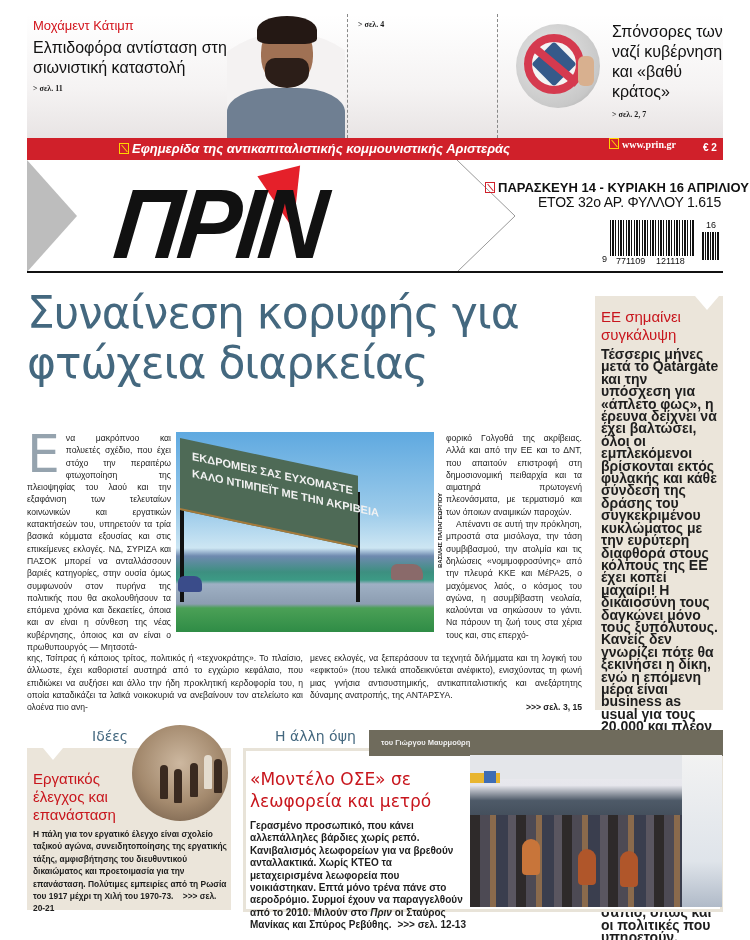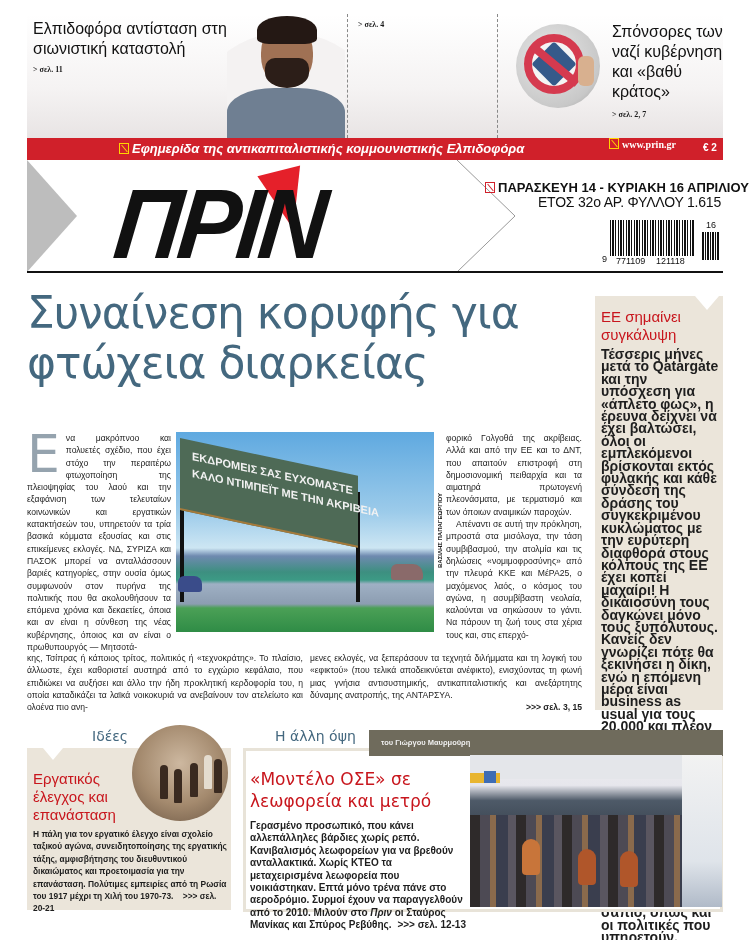--- a/index.html
+++ b/index.html
@@ -154,20 +154,21 @@
   .bus-photo .stripe2 { position: absolute; left: 14px; top: 16px; width: 12px; height: 12px; background: #3f6db4; }
   .bus-photo .front { position: absolute; right: 0; top: 0; width: 40px; height: 152px; background: linear-gradient(180deg, #f2f2f2, #dfe4ea 70%, #b0bac8); }
   .bus-photo .crowd { position: absolute; left: 0; top: 60px; width: 215px; height: 92px; background: repeating-linear-gradient(90deg, #2e2a2a 0 10px, #4d4a54 10px 20px, #8a6a4c 20px 26px, #3a3e4e 26px 38px, #5a5660 38px 46px); }
   .bus-photo .hair { position: absolute; width: 18px; height: 36px; background: #b0562a; border-radius: 9px 9px 4px 4px; }
 </style>
 </head>
 <body>
 
 <div class="teasers">
   <div class="teaser t1">
+    <div class="t-name">Μοχάμεντ Κάτιμπ</div>
     <div class="t-title" style="width:200px">Ελπιδοφόρα αντίσταση στη σιωνιστική καταστολή</div>
     <div class="t-page">&gt; σελ. 11</div>
     <div class="portrait">
       <div class="halo"></div>
       <div class="shirt"></div>
       <div class="head"></div>
       <div class="hair"></div>
       <div class="beard"></div>
     </div>
   </div>
@@ -180,21 +181,21 @@
       <div class="sym"></div>
       <div class="bar"></div>
       <div class="hand"></div>
     </div>
     <div class="t-title">Σπόνσορες των ναζί κυβέρνηση και «βαθύ κράτος»</div>
     <div class="t-page">&gt; σελ. 2, 7</div>
   </div>
 </div>
 
 <div class="banner">
-  <div class="slogan"><span class="mark"></span><span>Εφημερίδα της αντικαπιταλιστικής κομμουνιστικής Ελπιδοφόρα</span></div>
+  <div class="slogan"><span class="mark"></span><span>Εφημερίδα της αντικαπιταλιστικής κομμουνιστικής Αριστεράς</span></div>
   <div class="url"><span class="mark"></span><span>www.prin.gr</span></div>
   <div class="price">€ 2</div>
 </div>
 
 <div class="mast">
   <div class="grey-tri"></div>
   <svg class="chevron" viewBox="0 0 60 112">
     <polyline points="0,0 58,56 0,112" fill="none" stroke="#999" stroke-width="1"></polyline>
   </svg>
   <div class="logo-accent"></div>

